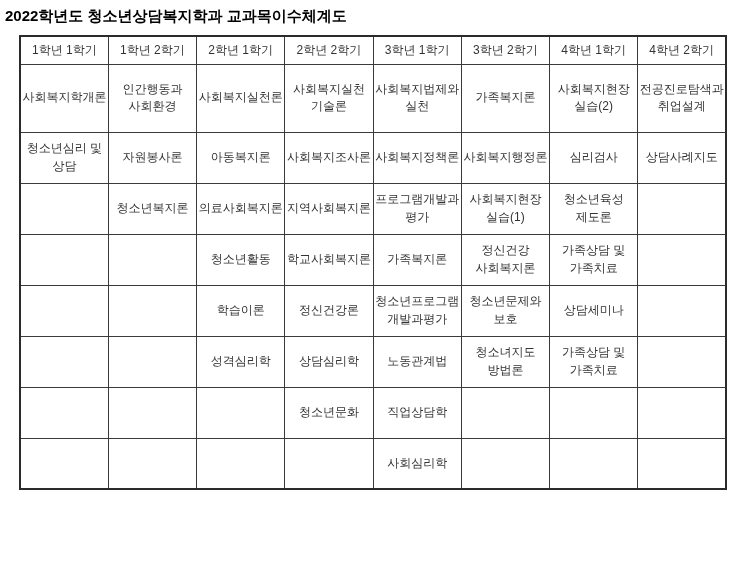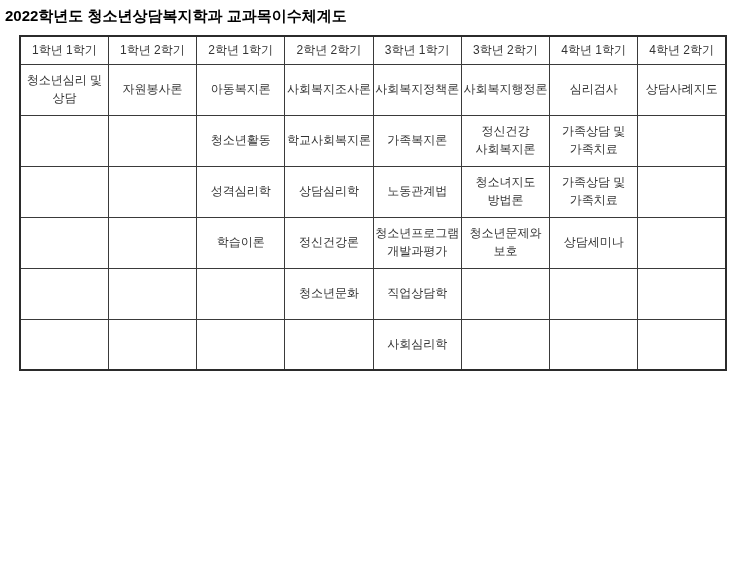--- a/index.html
+++ b/index.html
@@ -71,65 +71,93 @@
           <th>1학년 2학기</th>
           <th>2학년 1학기</th>
           <th>2학년 2학기</th>
           <th>3학년 1학기</th>
           <th>3학년 2학기</th>
           <th>4학년 1학기</th>
           <th>4학년 2학기</th>
         </tr>
     </thead>
     <tbody>
+        <tr class="first-data-row">
+          <td>사회복지학개론</td>
+          <td>인간행동과
+사회환경</td>
+          <td>사회복지실천론</td>
+          <td>사회복지실천
+기술론</td>
+          <td>사회복지법제와
+실천</td>
+          <td>가족복지론</td>
+          <td>사회복지현장
+실습(2)</td>
+          <td>전공진로탐색과
+취업설계</td>
+        </tr>
         <tr class="data-row">
           <td>청소년심리 및
 상담</td>
           <td>자원봉사론</td>
           <td>아동복지론</td>
           <td>사회복지조사론</td>
           <td>사회복지정책론</td>
           <td>사회복지행정론</td>
           <td>심리검사</td>
           <td>상담사례지도</td>
+        </tr>
+        <tr class="data-row">
+          <td></td>
+          <td>청소년복지론</td>
+          <td>의료사회복지론</td>
+          <td>지역사회복지론</td>
+          <td>프로그램개발과
+평가</td>
+          <td>사회복지현장
+실습(1)</td>
+          <td>청소년육성
+제도론</td>
+          <td></td>
         </tr>
         <tr class="data-row">
           <td></td>
           <td></td>
           <td>청소년활동</td>
           <td>학교사회복지론</td>
           <td>가족복지론</td>
           <td>정신건강
 사회복지론</td>
           <td>가족상담 및
 가족치료</td>
           <td></td>
         </tr>
         <tr class="data-row">
           <td></td>
           <td></td>
+          <td>학습이론</td>
+          <td>정신건강론</td>
+          <td>청소년프로그램
+개발과평가</td>
+          <td>청소년문제와
+보호</td>
+          <td>상담세미나</td>
+          <td></td>
+        </tr>
+        <tr class="data-row">
+          <td></td>
+          <td></td>
           <td>성격심리학</td>
           <td>상담심리학</td>
           <td>노동관계법</td>
           <td>청소녀지도
 방법론</td>
           <td>가족상담 및
 가족치료</td>
-          <td></td>
-        </tr>
-        <tr class="data-row">
-          <td></td>
-          <td></td>
-          <td>학습이론</td>
-          <td>정신건강론</td>
-          <td>청소년프로그램
-개발과평가</td>
-          <td>청소년문제와
-보호</td>
-          <td>상담세미나</td>
           <td></td>
         </tr>
         <tr class="data-row">
           <td></td>
           <td></td>
           <td></td>
           <td>청소년문화</td>
           <td>직업상담학</td>
           <td></td>
           <td></td>

